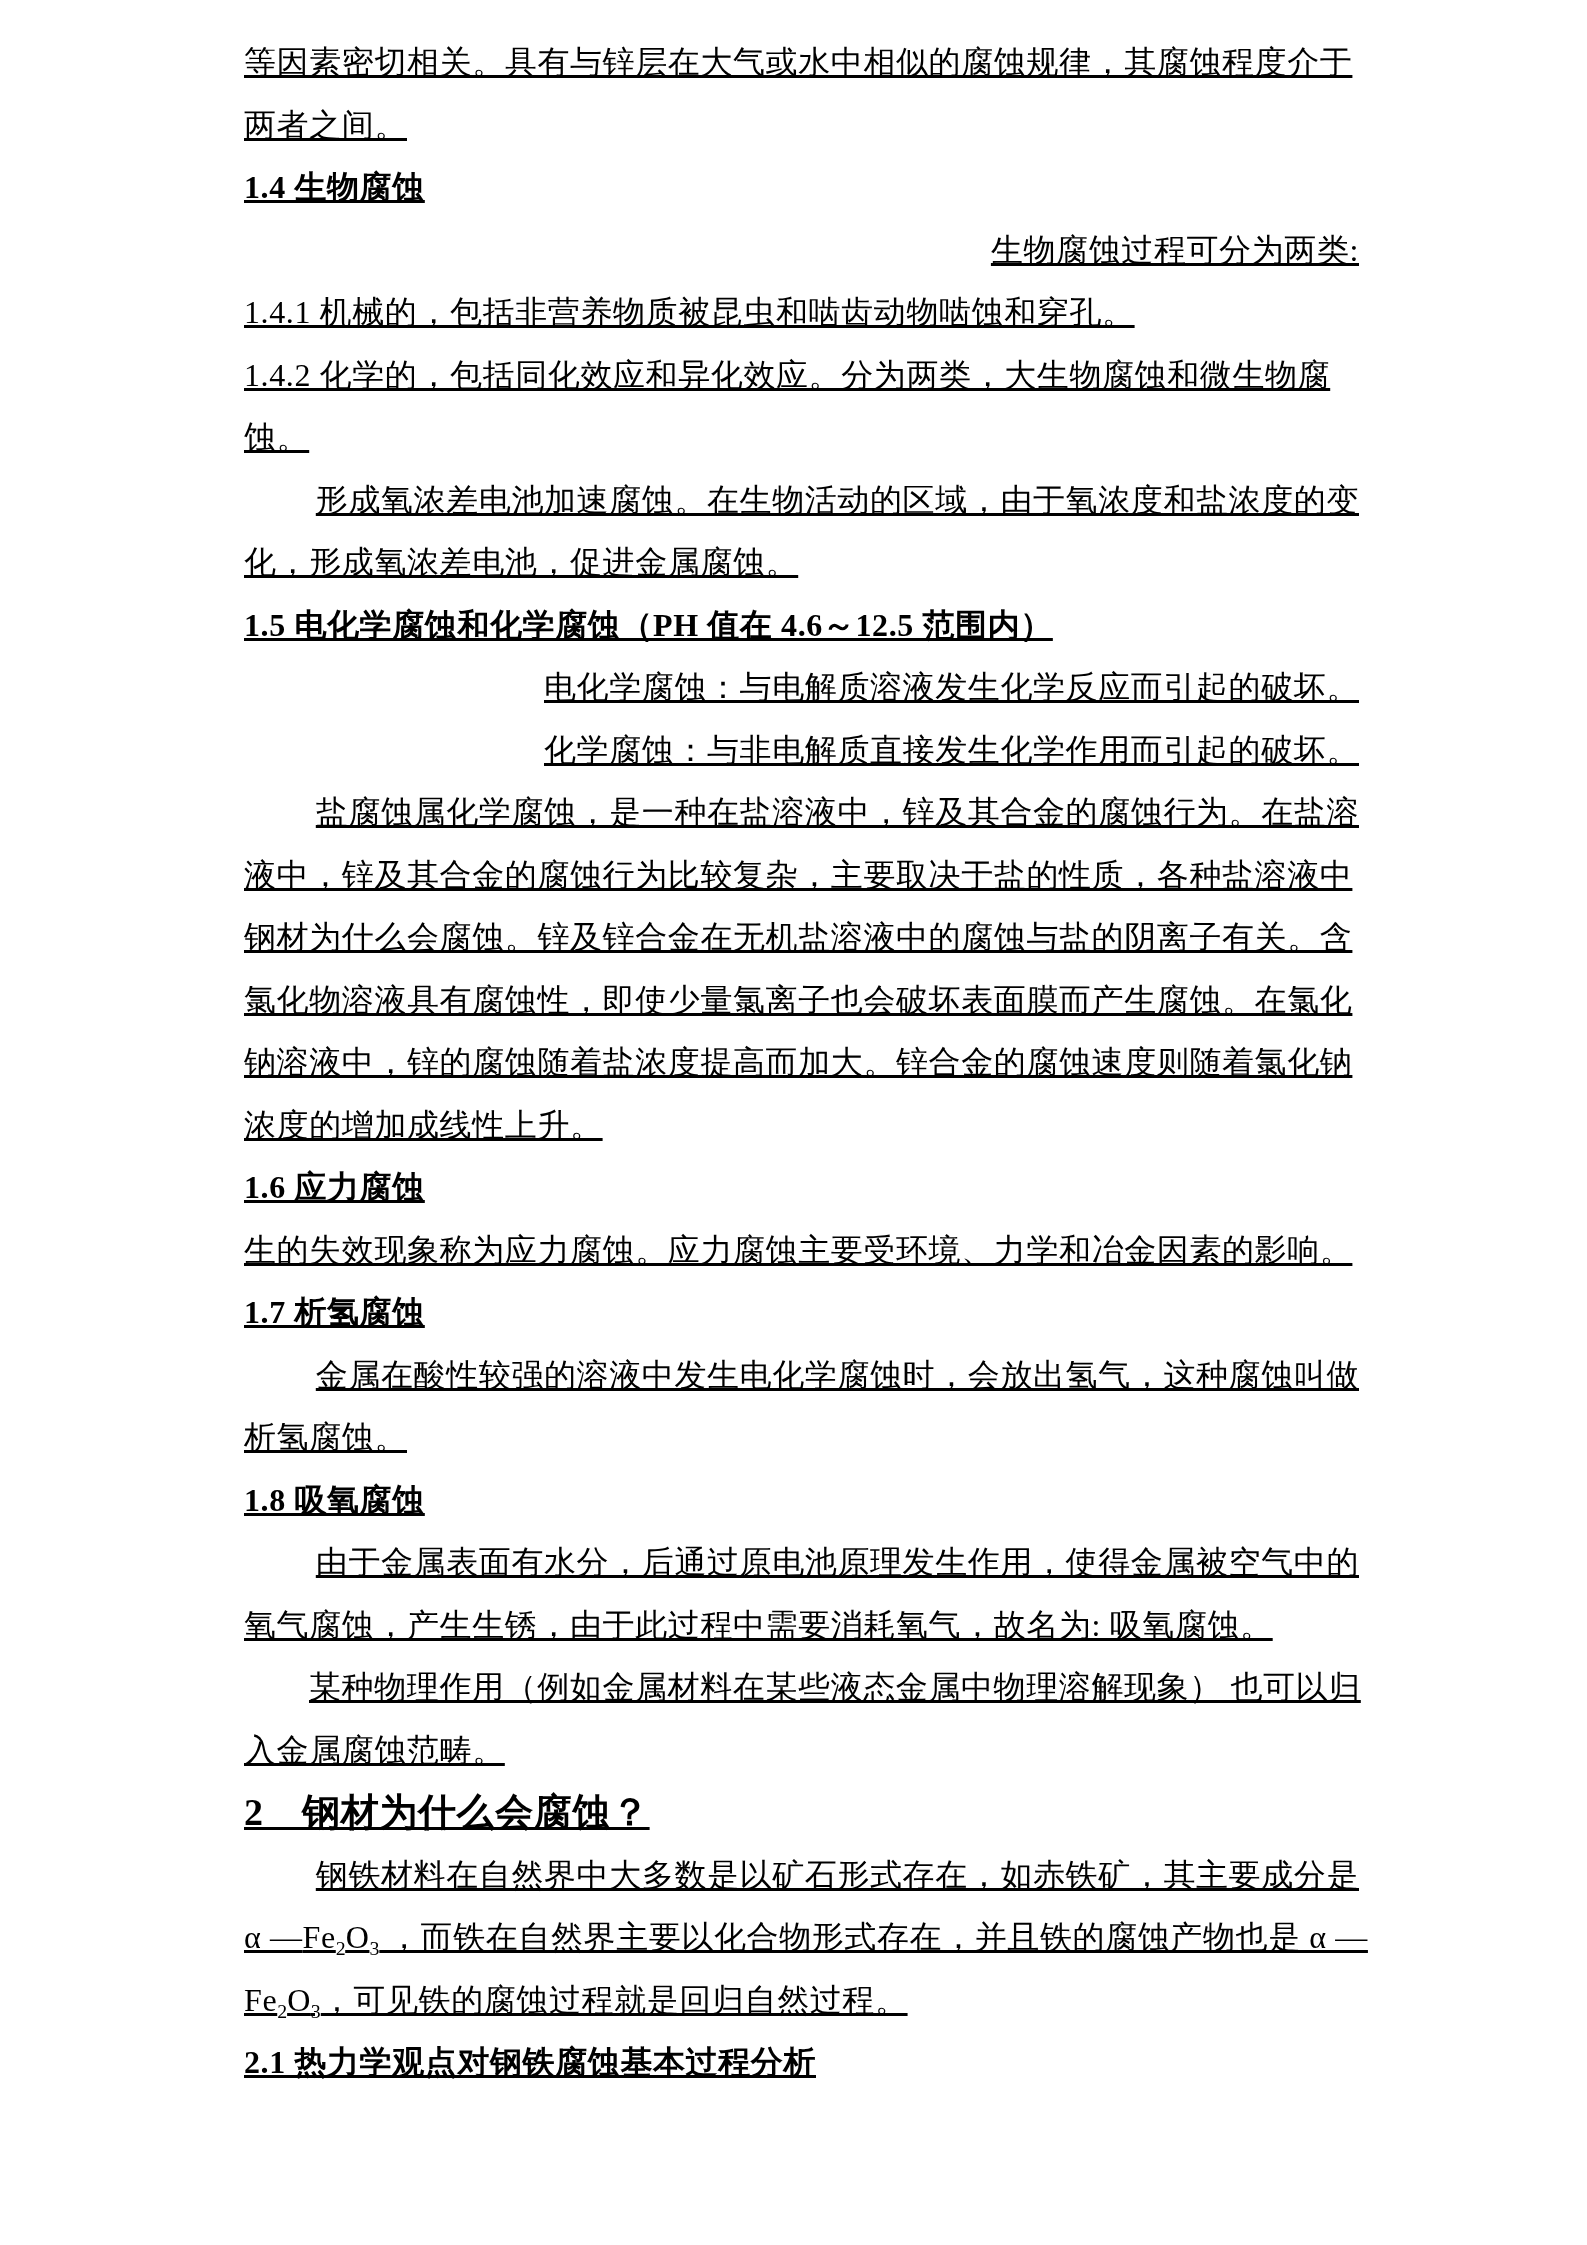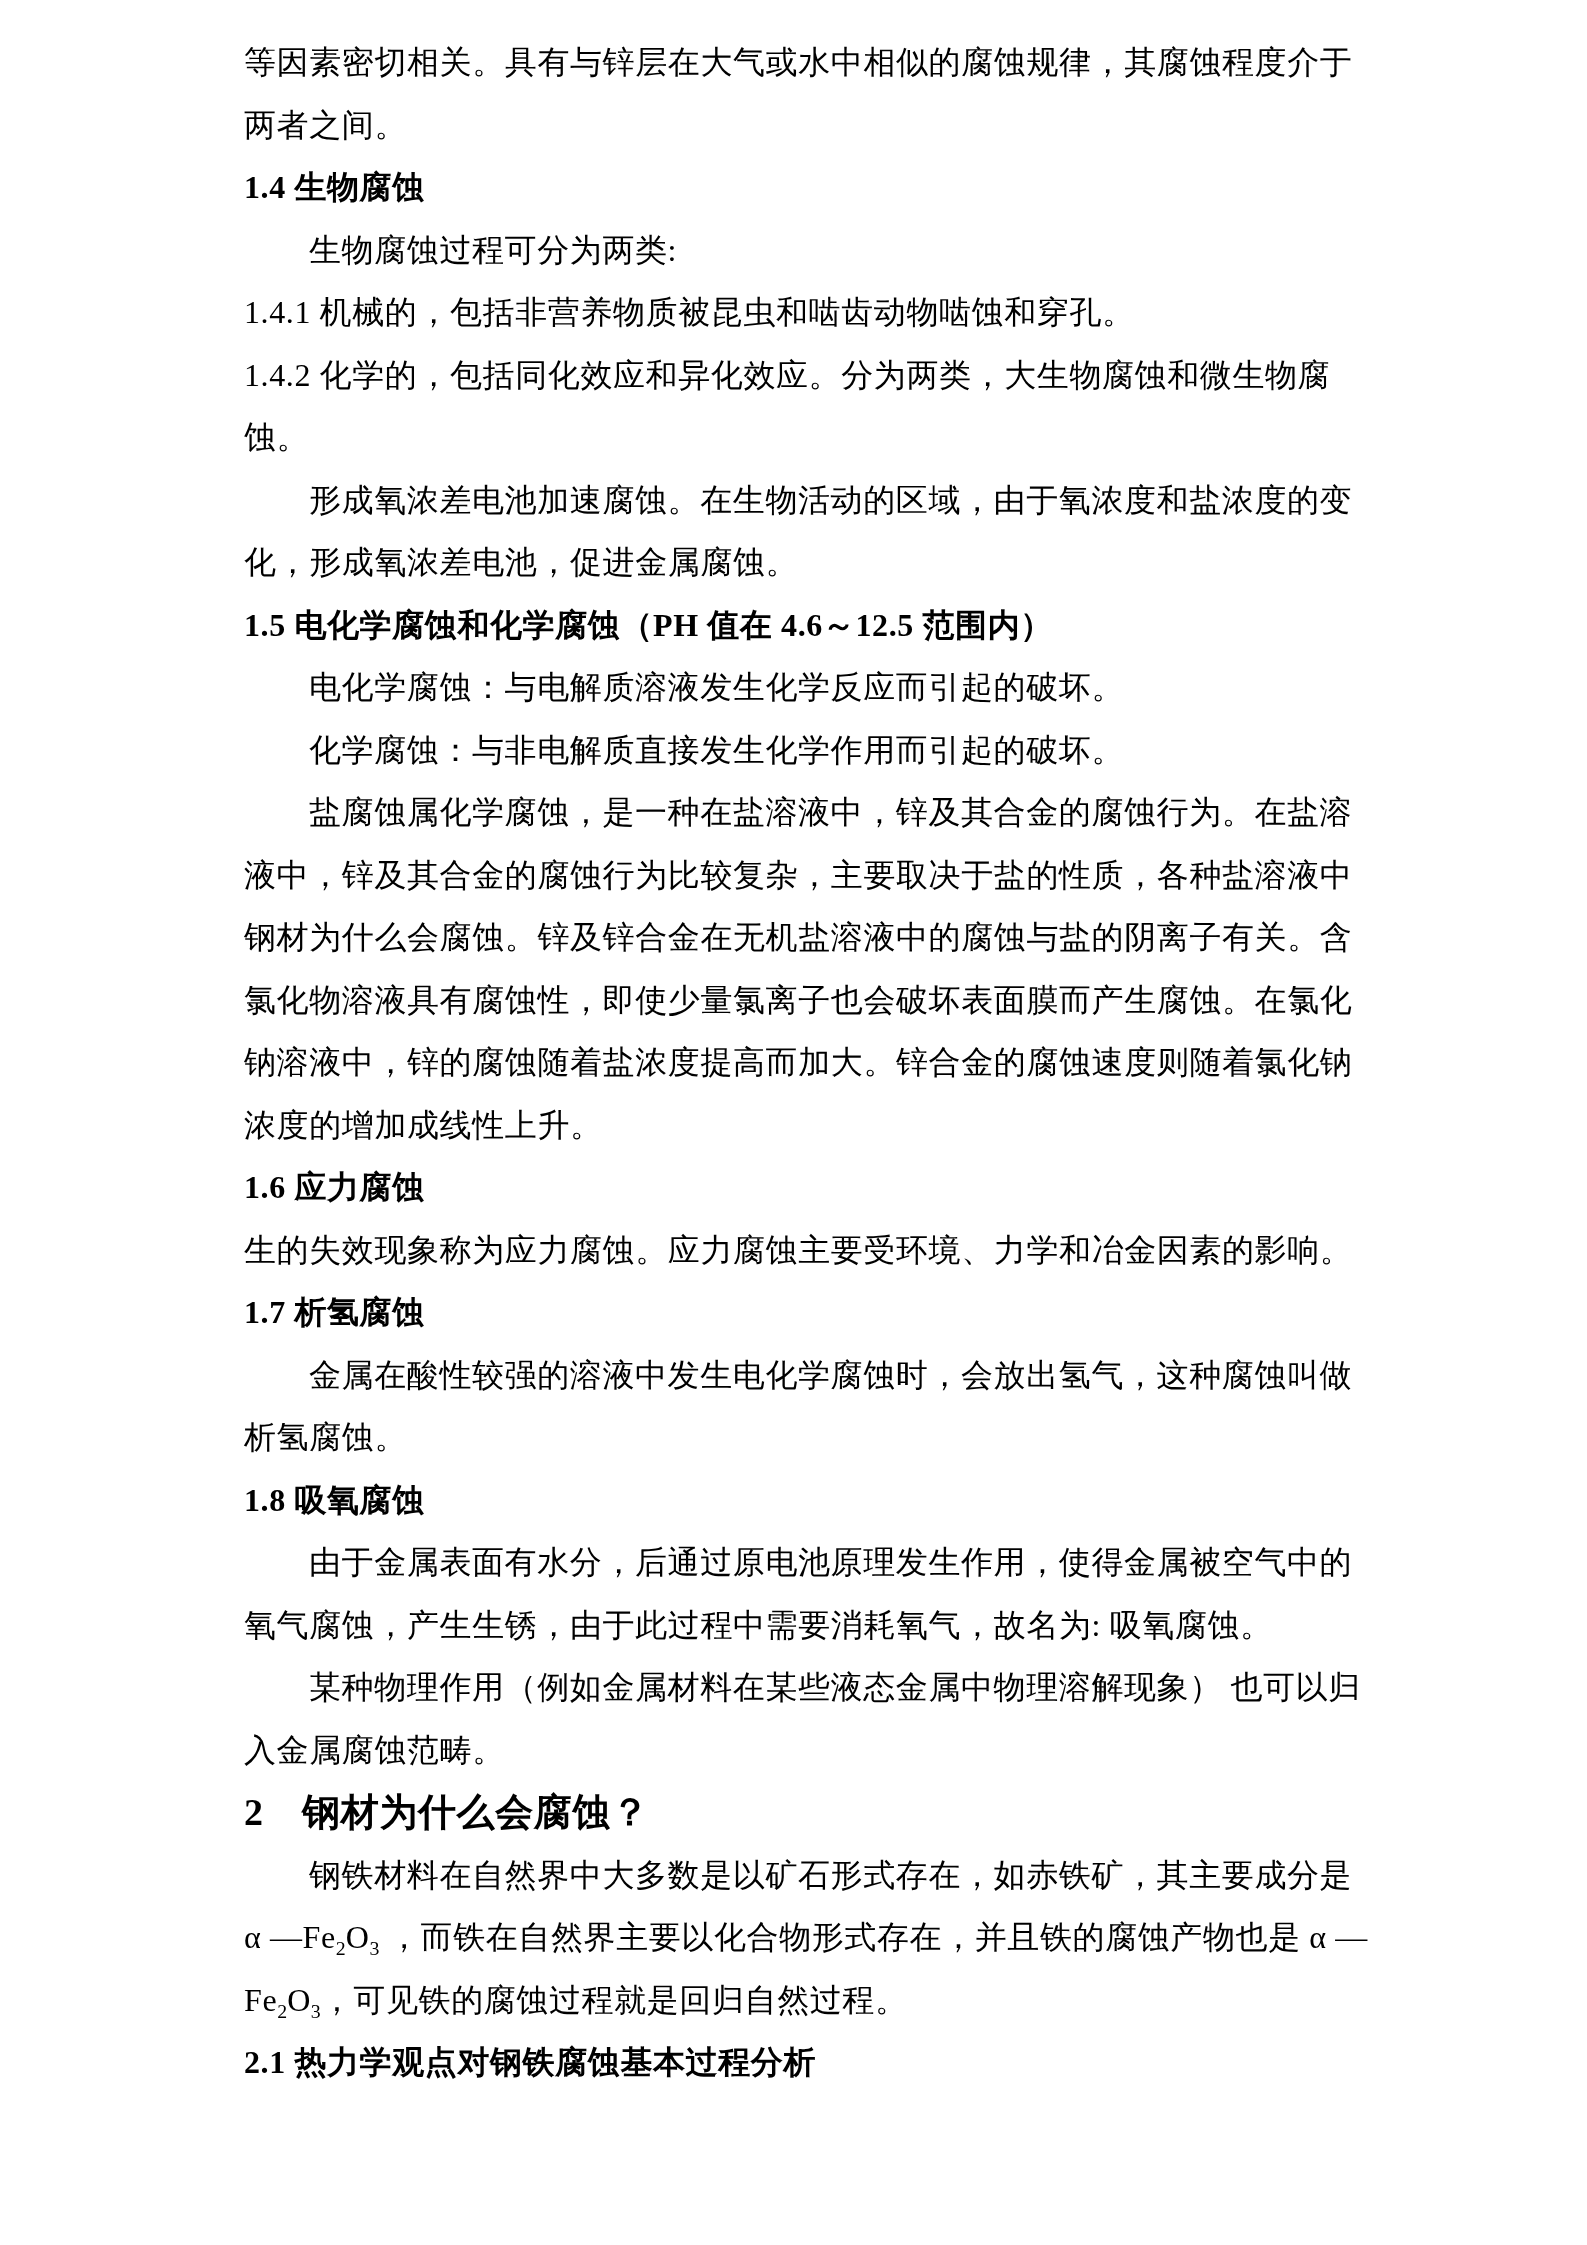--- a/index.html
+++ b/index.html
@@ -12,22 +12,23 @@
     padding:31px 228px 0 244px;
     font-family:"Liberation Serif","DejaVu Serif",serif;
     overflow:hidden;
   }
   .line{
     height:62.5px;
     line-height:62.5px;
     font-size:32px;
     letter-spacing:0.6px;
     white-space:nowrap;
+    text-decoration:underline;
   }
-  .indent{padding-left:65px;}
+  .indent{padding-left:65px;text-align:right;}
   .h{font-weight:bold;}
   .h1{font-weight:bold;font-size:38px;}
   .line sub{font-size:0.62em;letter-spacing:0;}
 </style>
 </head>
 <body>
 
 <div class="page">
 
   <div class="line">等因素密切相关。具有与锌层在大气或水中相似的腐蚀规律，其腐蚀程度介于</div>

